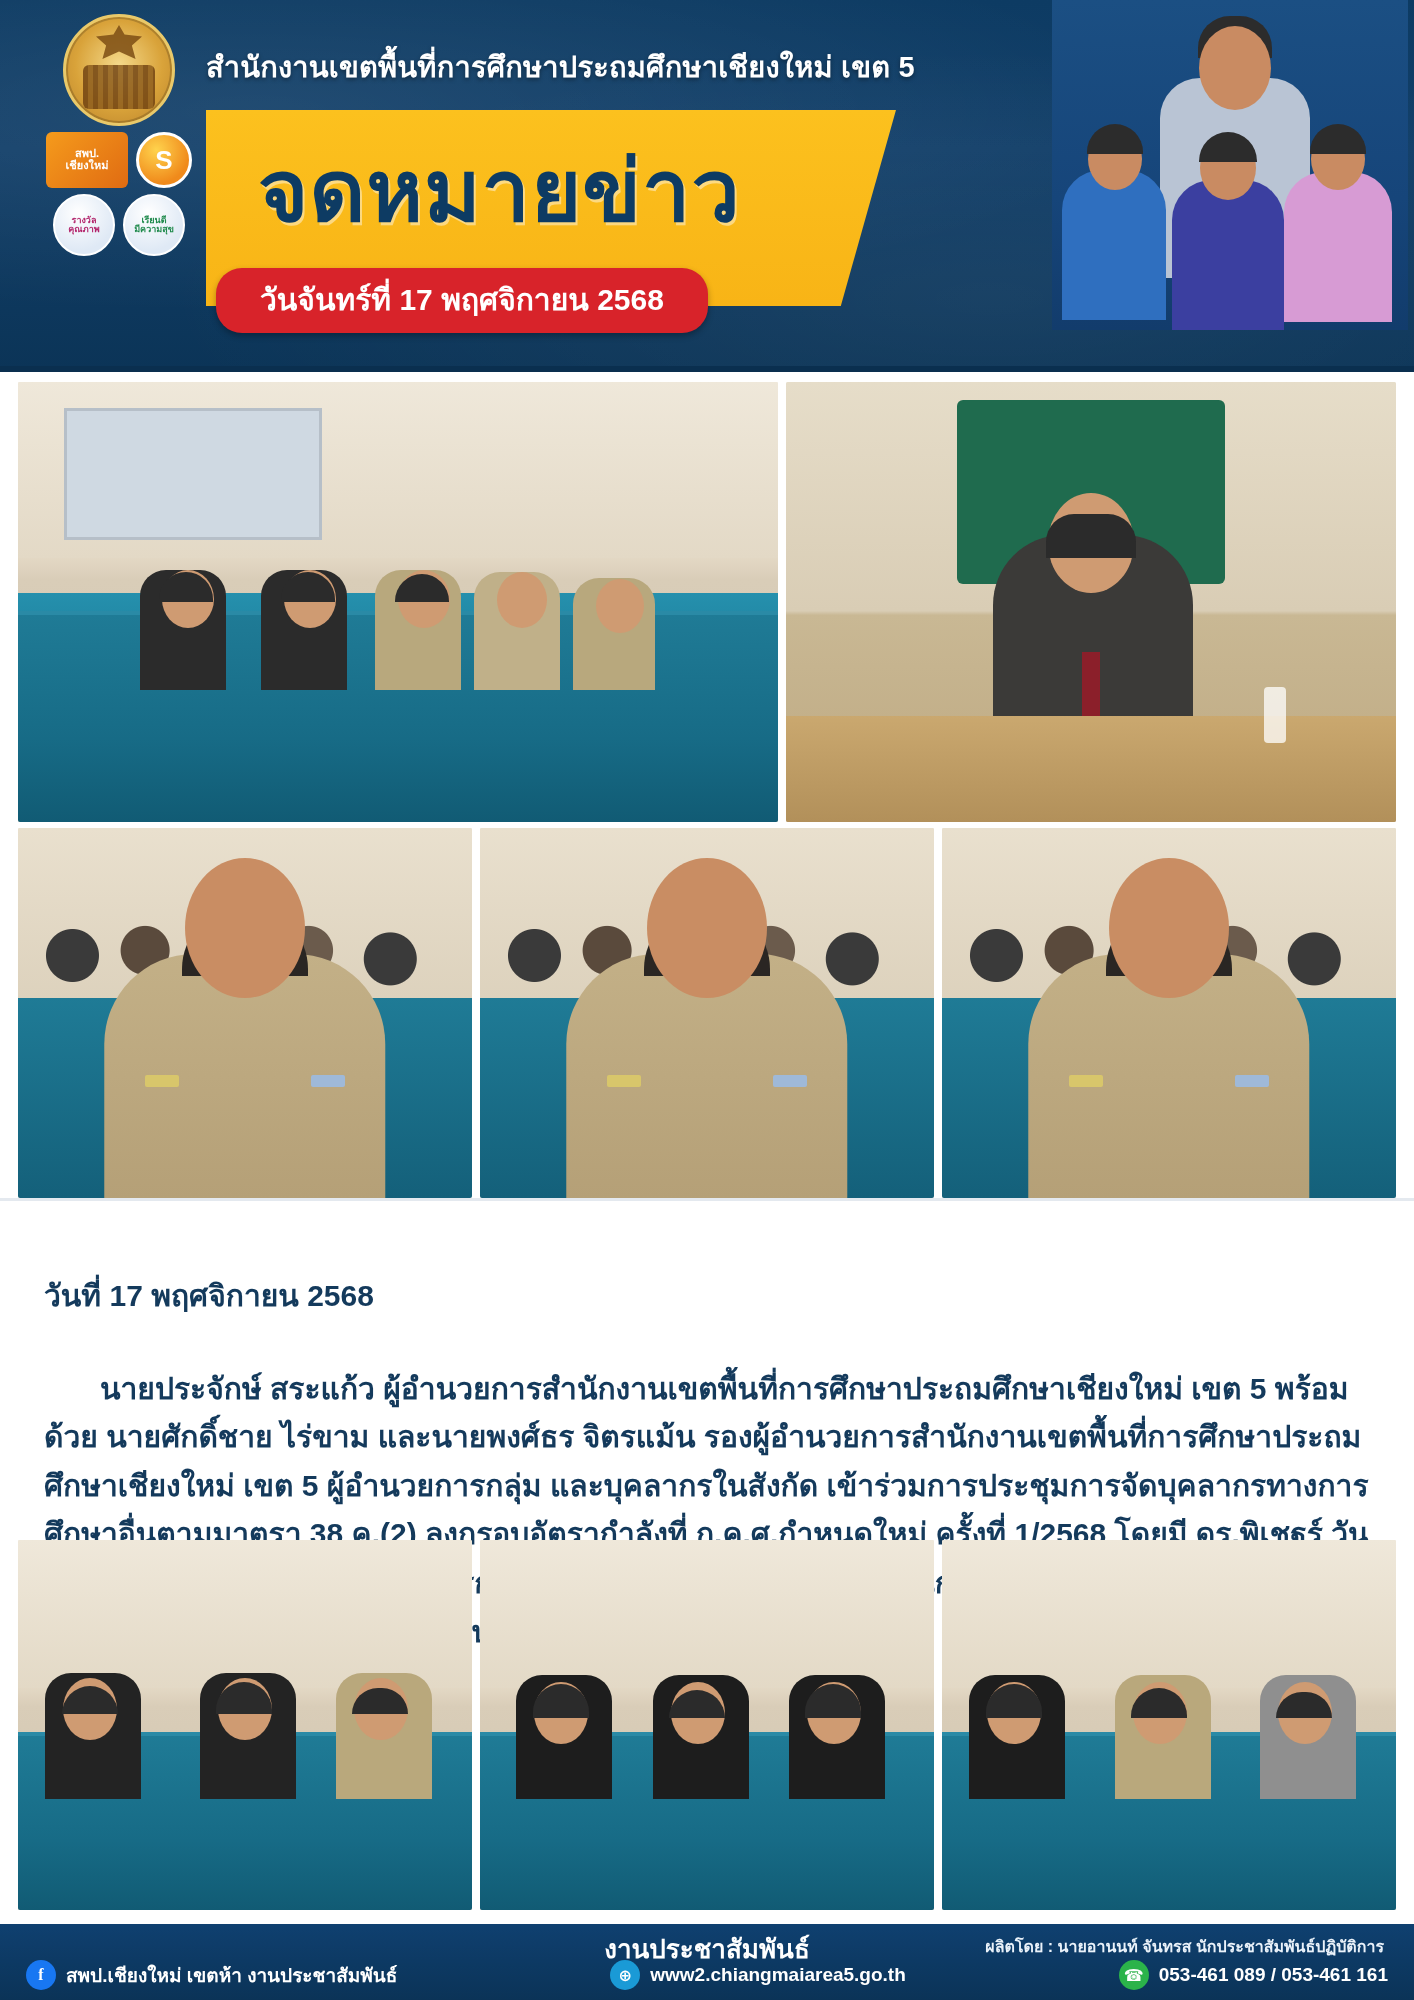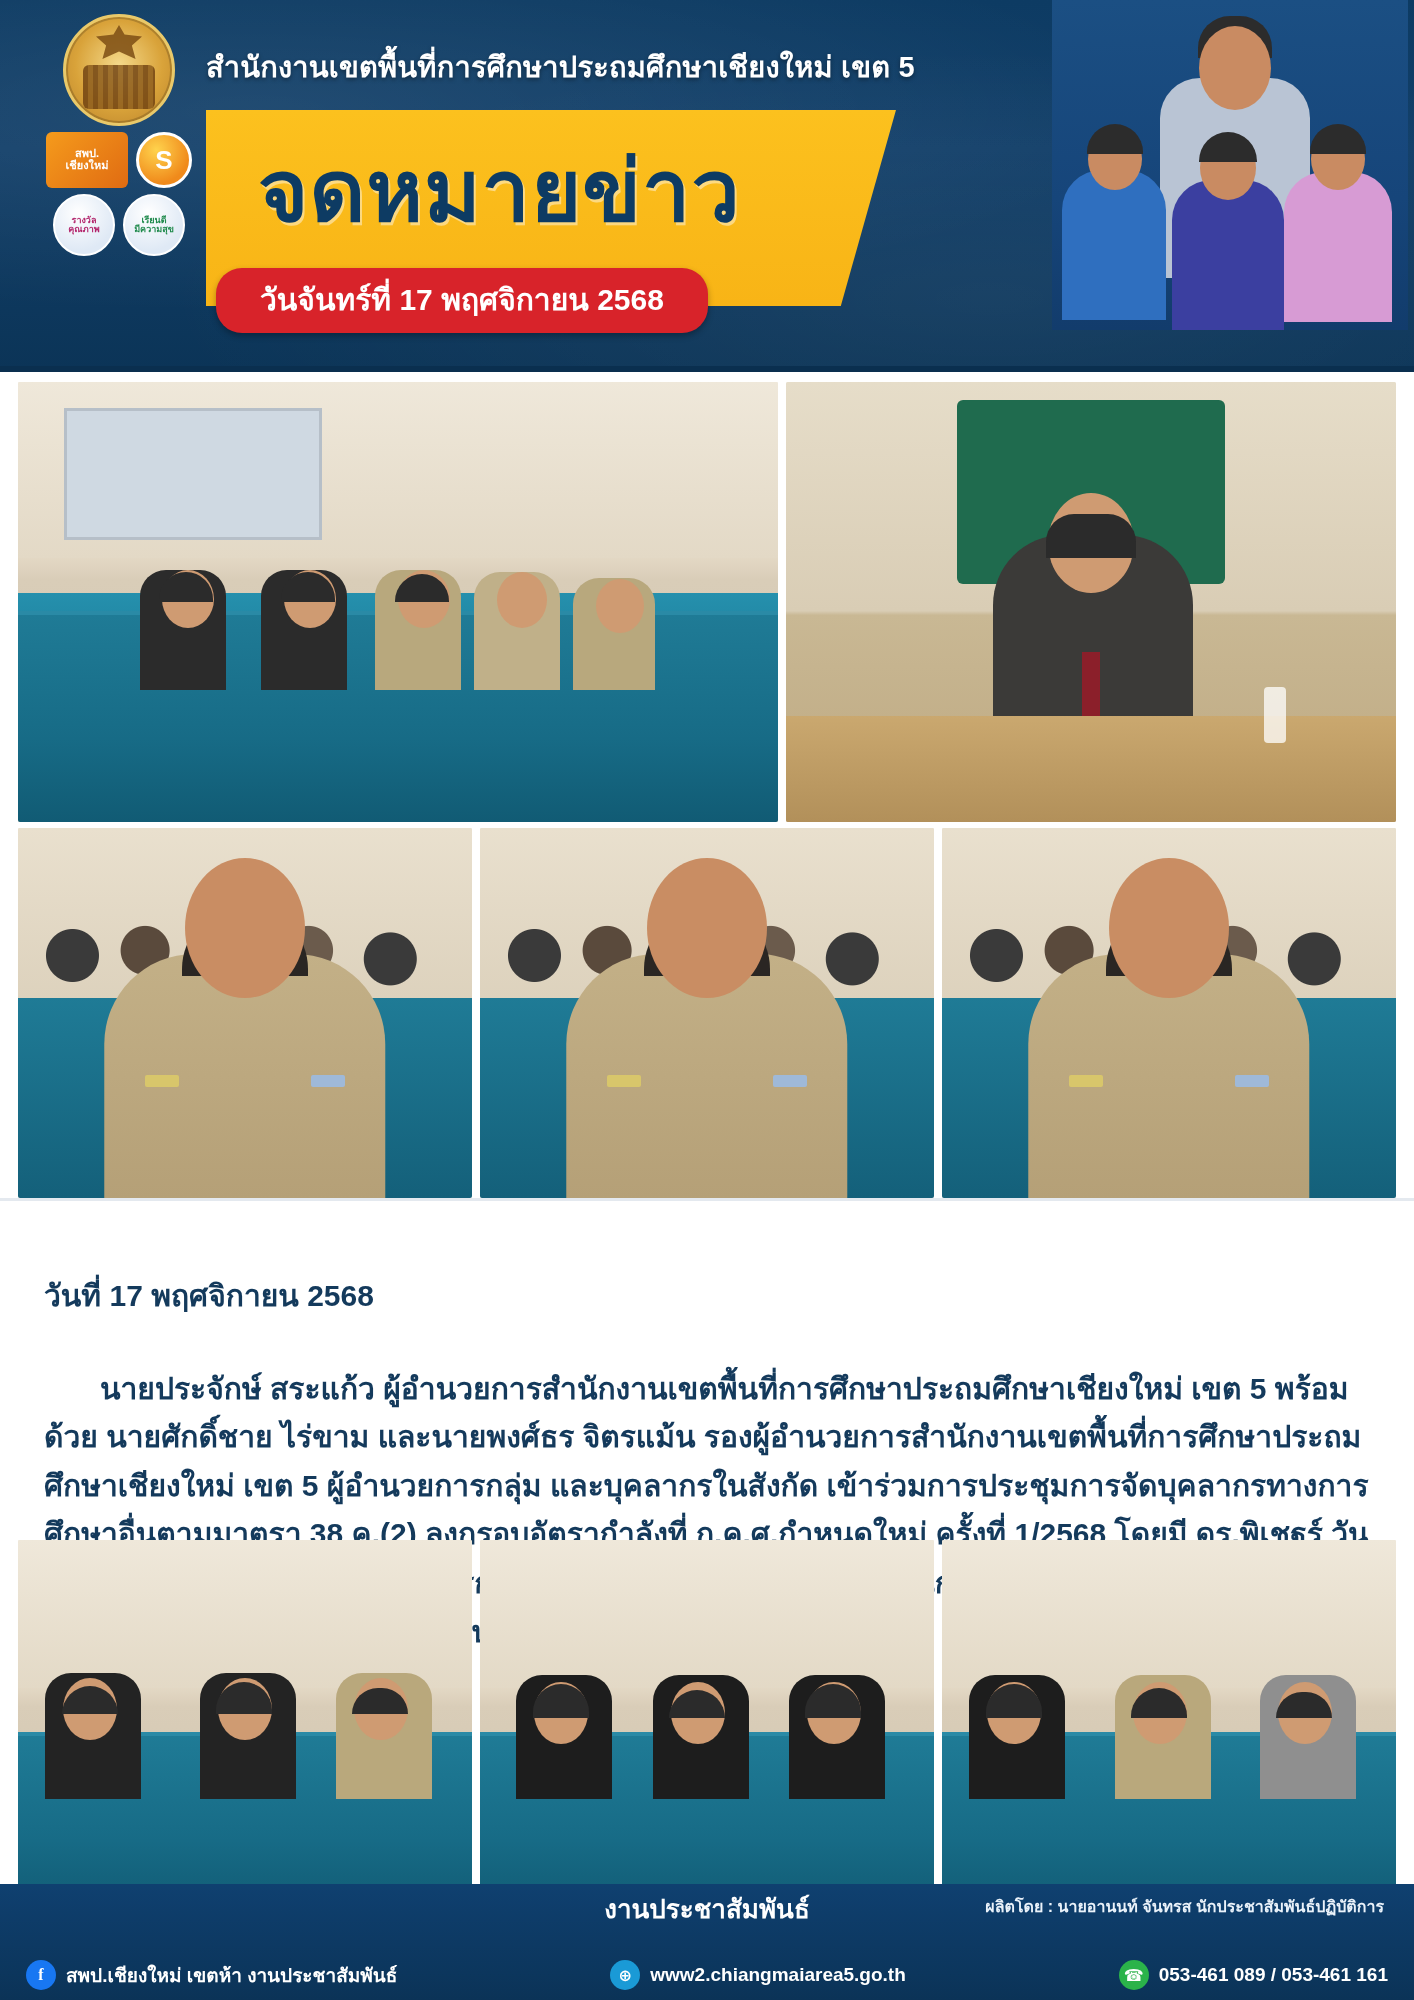--- a/index.html
+++ b/index.html
@@ -255,21 +255,21 @@
     width:1330px;
     font-size:30px; line-height:1.62; color:#143a5c;
     font-weight:600;
   }
   .article-body .d{ display:block; margin-bottom:2px; }
   .article-body p{ text-indent: 56px; margin-top: 44px; }
 
   
   .footer{
     position:absolute; left:0; bottom:0;
-    width:1414px; height:116px;
+    width:1414px; height:76px;
     background: linear-gradient(180deg,#0f4070 0%, #0b3357 100%);
     color:#ffffff;
   }
   .footer .top-row{
     position:relative; height:40px;
   }
   .pr-title{
     position:absolute; left:0; right:0; top:4px;
     text-align:center; font-size:26px; font-weight:800; color:#ffffff;
   }

